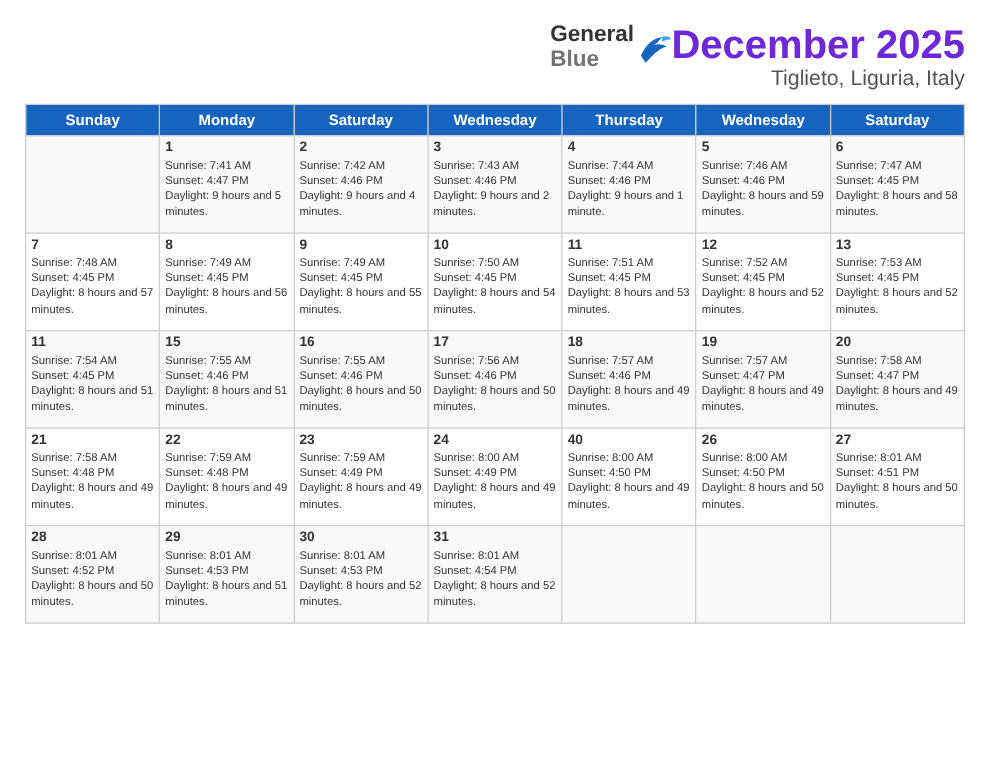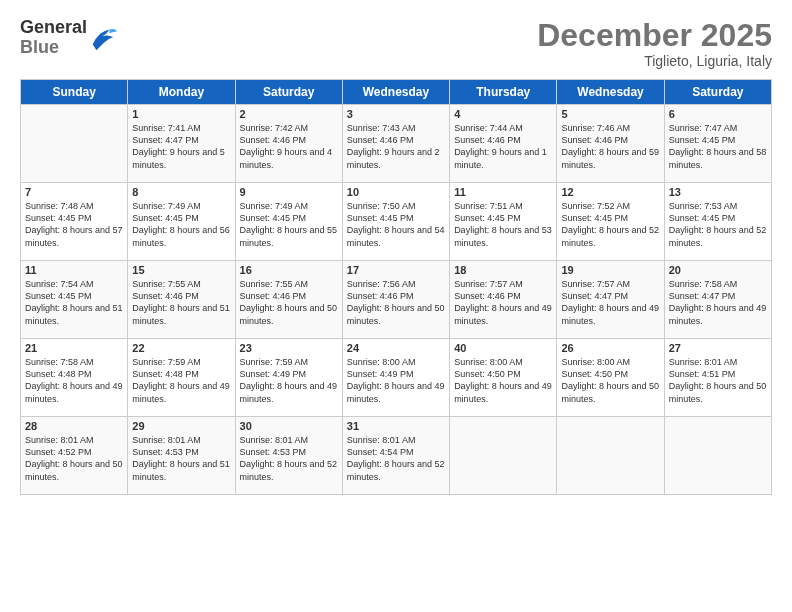--- a/index.html
+++ b/index.html
@@ -11,21 +11,21 @@
       overflow: hidden;
     }
     .page {
       width: 792px;
       height: 612px;
       background: #fff;
       padding: 18px 20px 10px 20px;
     }
     .header {
       display: flex;
-      justify-content: space-between;
+      justify-content: flex-end;
       align-items: flex-start;
       margin-bottom: 10px;
     }
     .logo {
       display: flex;
       align-items: center;
     }
     .logo-text {
       display: flex;
       flex-direction: column;
@@ -39,25 +39,25 @@
       width: 28px;
       height: 28px;
       margin-left: 2px;
     }
     .title-block {
       text-align: right;
     }
     .month-title {
       font-size: 32px;
       font-weight: bold;
-      color: #737373;
+      color: #6d28d9;
       line-height: 1.1;
     }
     .subtitle {
-      font-size: 14px;
+      font-size: 17px;
       color: #555;
     }
     table {
       width: 100%;
       border-collapse: collapse;
       table-layout: fixed;
     }
     thead tr th {
       background-color: #1565C0;
       color: #fff;

